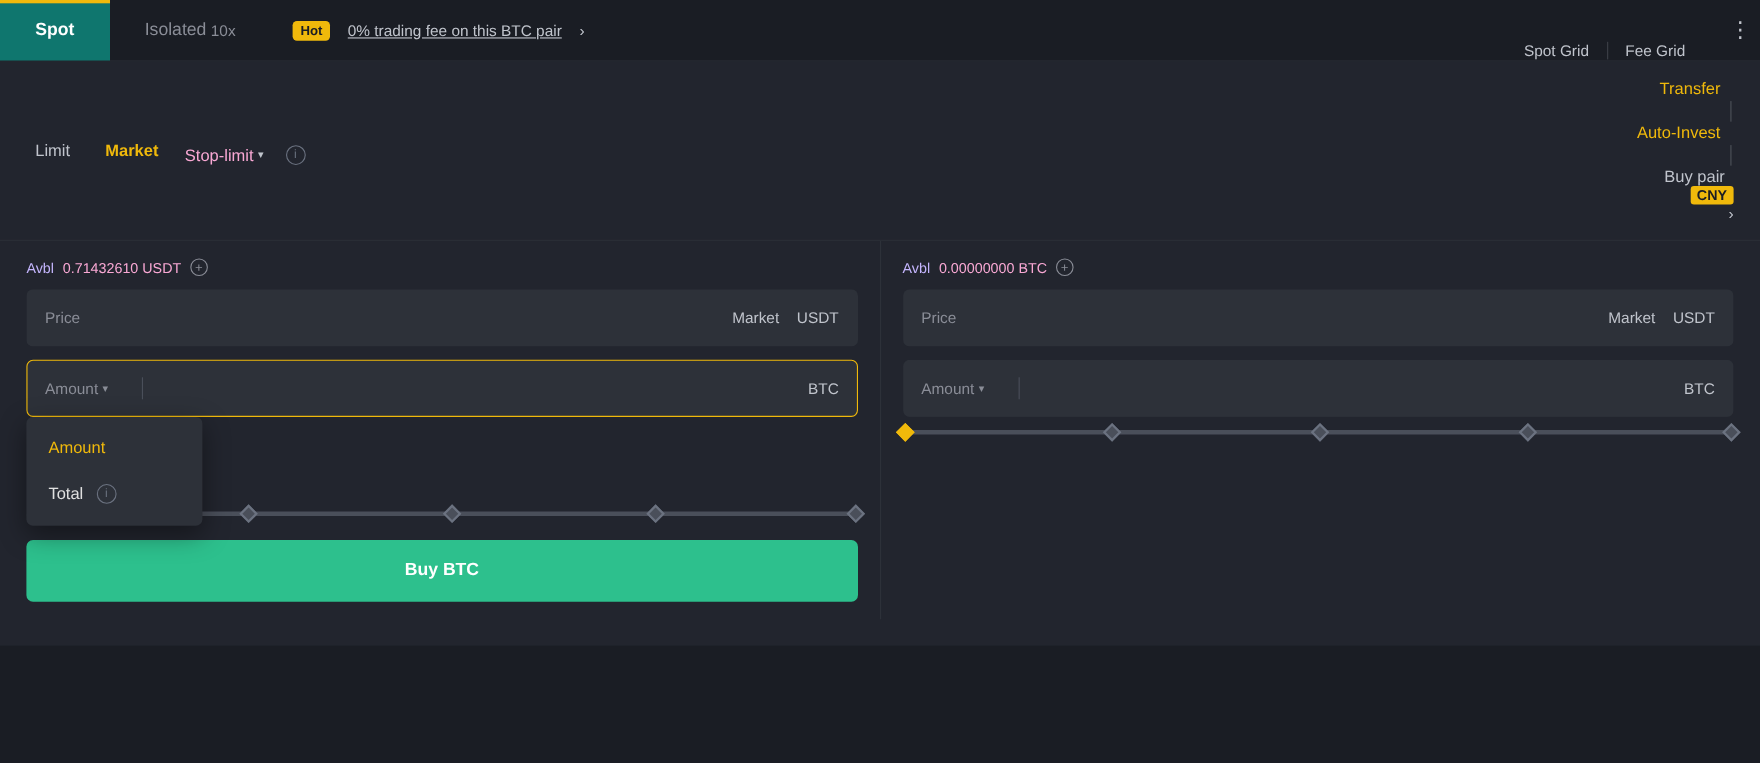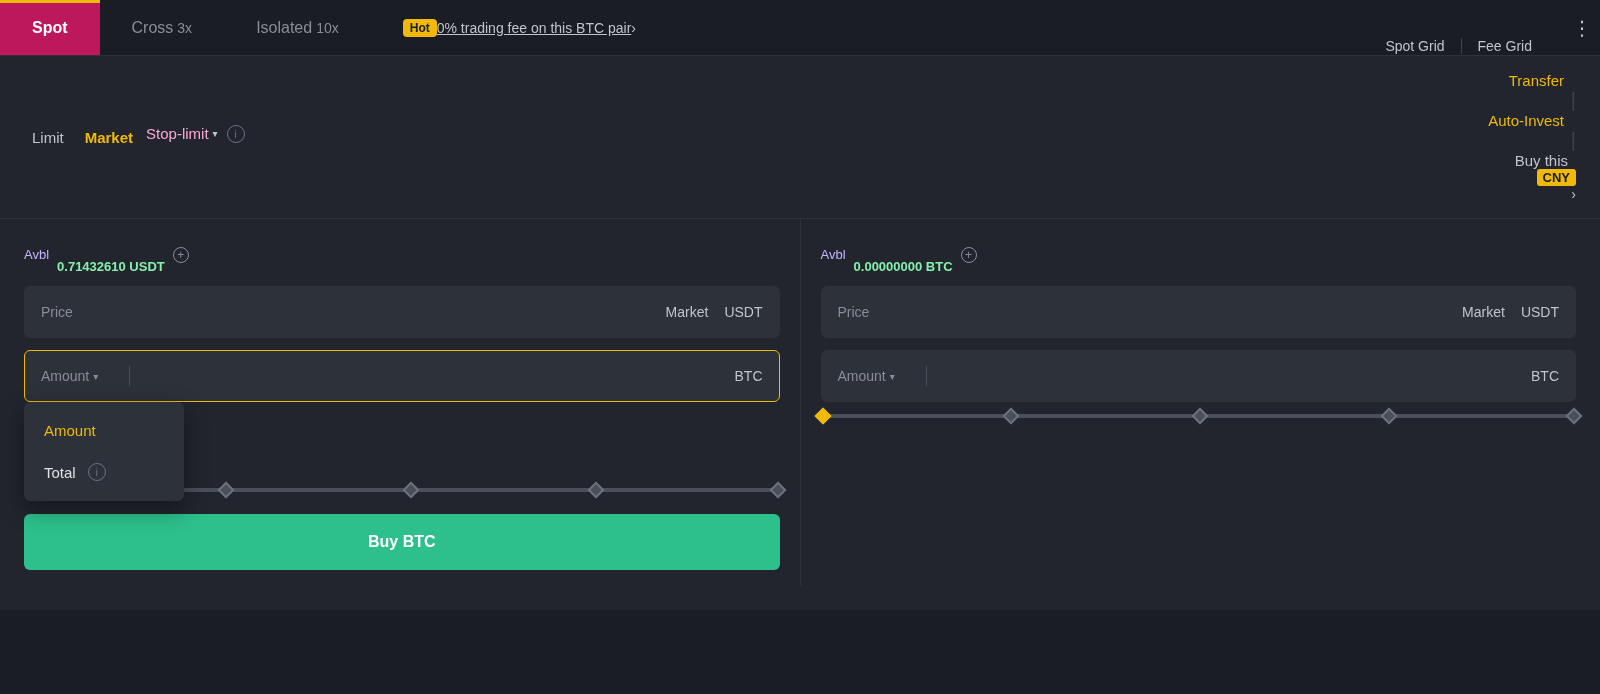--- a/index.html
+++ b/index.html
@@ -29,21 +29,21 @@
       padding: 0 32px;
       font-size: 16px;
       color: #8a8d97;
       cursor: pointer;
       position: relative;
     }
 
     .tab.active {
       color: #fff;
       font-weight: 700;
-      background: #be185d;
+      background: #0f766e;
     }
 
     .tab.active::after {
       content: '';
       position: absolute;
       top: 0;
       left: 0;
       right: 0;
       height: 3px;
       background: #f0b90b;
@@ -51,22 +51,22 @@
 
     .tab-multiplier {
       color: #8a8d97;
       font-size: 14px;
       margin-left: 4px;
     }
 
     .promo-area {
       display: flex;
       align-items: center;
-      margin-left: 32px;
-      gap: 0;
+      margin-left: 20px;
+      gap: 16px;
       flex: 1;
     }
 
     .hot-badge {
       background: #f0b90b;
       color: #1a1d24;
       font-weight: 700;
       font-size: 12px;
       padding: 2px 7px;
       border-radius: 4px;
@@ -114,22 +114,22 @@
       display: flex;
       background: #22252e;
       padding: 16px 24px;
       gap: 0;
       border-bottom: 1px solid #2d3139;
       align-items: center;
     }
 
     .order-type-row {
       display: flex;
-      align-items: flex-start;
-      gap: 5px;
+      align-items: flex-end;
+      gap: 16px;
       flex: 1;
     }
 
     .order-type-btn {
       color: #8a8d97;
       font-size: 15px;
       cursor: pointer;
       padding: 4px 8px;
     }
 
@@ -243,23 +243,22 @@
       margin-bottom: 12px;
       font-size: 13px;
       color: #8a8d97;
     }
 
     .avbl-label {
       color: #c4b5fd;
     }
 
     .avbl-value {
-      color: #86efac;
-      font-weight: 700;
-      margin-top: 24px;
+      color: #f9a8d4;
+      font-weight: 400;
     }
 
     .plus-btn {
       display: inline-flex;
       align-items: center;
       justify-content: center;
       width: 16px;
       height: 16px;
       border: 1.5px solid #8a8d97;
       border-radius: 50%;
@@ -434,24 +433,20 @@
     }
   </style>
 </head>
 <body>
 
 <div class="top-bar">
   <div class="tab active">
     <span>Spot</span>
   </div>
   <div class="tab">
-    <span>Cross</span>
-    <span class="tab-multiplier">3x</span>
-  </div>
-  <div class="tab">
     <span>Isolated</span>
     <span class="tab-multiplier">10x</span>
   </div>
 
   <div class="promo-area">
     <span class="hot-badge">Hot</span>
     <span class="promo-text">0% trading fee on this BTC pair</span>
     <span class="promo-arrow">›</span>
   </div>
 
@@ -471,21 +466,21 @@
       <span class="chevron-down">▾</span>
     </div>
     <span class="info-icon">i</span>
   </div>
 
   <div class="order-actions">
     <span class="action-btn">Transfer</span>
     <span class="action-divider">|</span>
     <span class="action-btn">Auto-Invest</span>
     <span class="action-divider">|</span>
-    <span class="buy-with-link">Buy this</span>
+    <span class="buy-with-link">Buy pair</span>
     <span class="cny-badge">CNY</span>
     <span class="action-arrow">›</span>
   </div>
 </div>
 
 <div class="main-panels">
 
   <div class="panel">
     <div class="avbl-row">
       <span class="avbl-label">Avbl</span>

